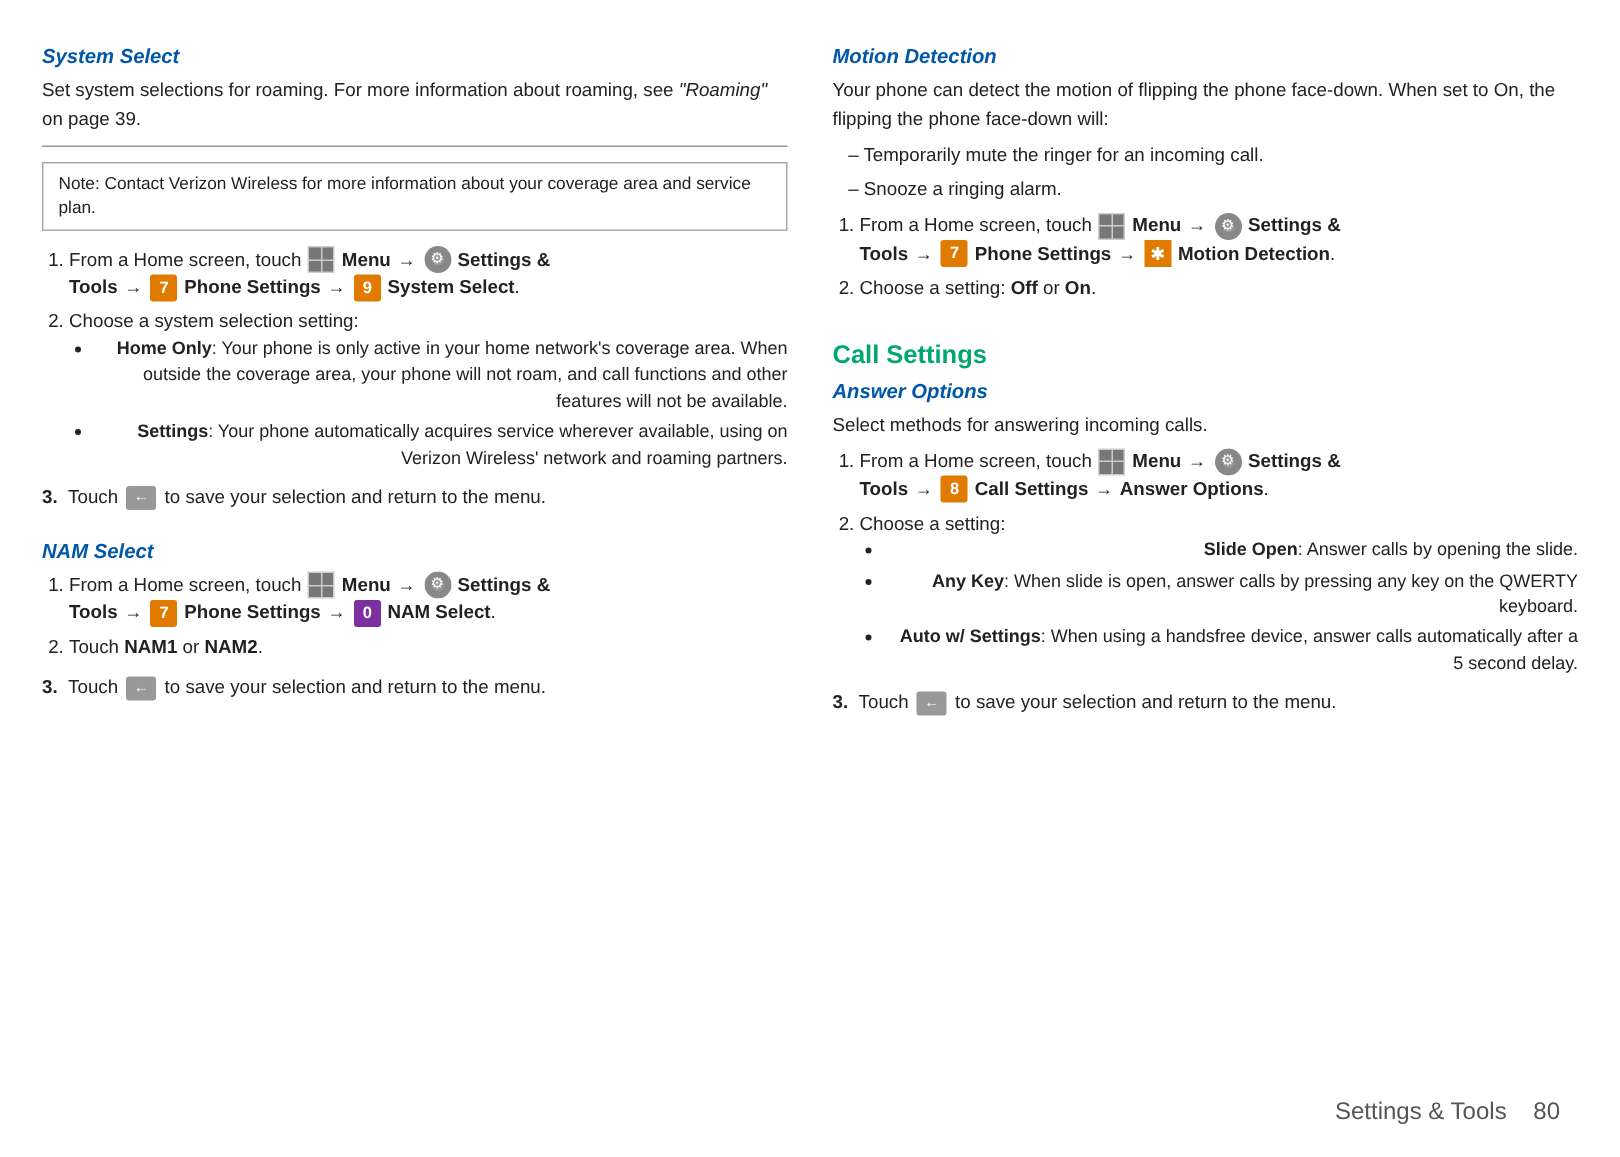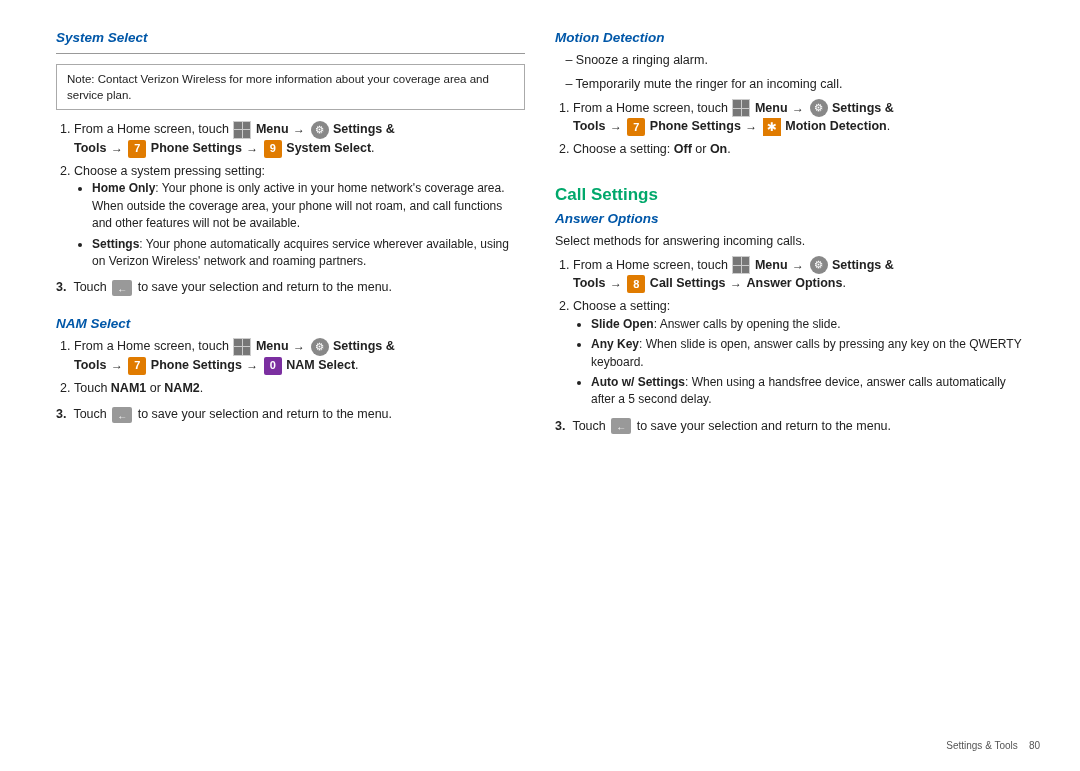--- a/index.html
+++ b/index.html
@@ -9,21 +9,21 @@
       background: #ffffff;
       font-family: Arial, Helvetica, sans-serif;
       font-size: 13px;
       color: #222;
       overflow: hidden;
     }
     .page {
       display: flex;
       width: 1080px;
       height: 771px;
-      padding: 30px 56px;
+      padding: 30px 28px;
       gap: 30px;
     }
     .column {
       flex: 1;
       display: flex;
       flex-direction: column;
       gap: 0;
     }
     .section {
       margin-bottom: 14px;
@@ -67,20 +67,21 @@
     }
     ul {
       margin-left: 18px;
       margin-bottom: 6px;
       list-style-type: disc;
     }
     ul li {
       font-size: 12px;
       line-height: 1.45;
       margin-bottom: 3px;
+      text-align: right;
     }
     .italic { font-style: italic; }
     .icon-num {
       display: inline-flex;
       align-items: center;
       justify-content: center;
       width: 18px;
       height: 18px;
       border-radius: 2px;
       font-size: 11px;
@@ -123,21 +124,21 @@
     }
     .divider-line {
       border: none;
       border-top: 1px solid #999;
       margin: 8px 0 10px 0;
     }
     .page-footer {
       position: absolute;
       bottom: 20px;
       right: 40px;
-      font-size: 10px;
+      font-size: 16px;
       color: #555;
     }
     .grid-icon {
       display: inline-grid;
       grid-template-columns: 1fr 1fr;
       gap: 1px;
       width: 18px;
       height: 18px;
       vertical-align: middle;
       margin: 0 1px;
@@ -166,20 +167,21 @@
   </style>
 </head>
 <body>
 
 <div class="page">
 
   <div class="column">
 
     <div class="section">
       <div class="section-title blue">System Select</div>
+      <p>Set system selections for roaming. For more information about roaming, see <span class="italic">"Roaming"</span> on page 39.</p>
 
       <hr class="divider-line">
 
       <div class="note-box">
         <span><strong>Note:</strong></span>
         <span>Contact Verizon Wireless for more information about your coverage area and service plan.</span>
       </div>
 
       <ol>
         <li>
@@ -196,21 +198,21 @@
           <strong>Settings &amp;</strong><br>
           <strong>Tools</strong>
           <span class="arrow">→</span>
           <span class="icon-num icon-orange">7</span>
           <strong>Phone Settings</strong>
           <span class="arrow">→</span>
           <span class="icon-num icon-orange">9</span>
           <strong>System Select</strong>.
         </li>
         <li>
-          <span>Choose a system pressing setting:</span>
+          <span>Choose a system selection setting:</span>
           <ul>
             <li><strong>Home Only</strong>: Your phone is only active in your home network's coverage area.  When outside the coverage area, your phone will not roam, and call functions and other features will not be available.</li>
             <li><strong>Settings</strong>: Your phone automatically acquires service wherever available, using on Verizon Wireless' network and roaming partners.</li>
           </ul>
         </li>
       </ol>
       <p>
         <strong>3.</strong>&nbsp;&nbsp;Touch
         <span class="back-icon">←</span>
         to save your selection and return to the menu.
@@ -248,22 +250,23 @@
         to save your selection and return to the menu.
       </p>
     </div>
 
   </div>
 
   <div class="column">
 
     <div class="section">
       <div class="section-title blue">Motion Detection</div>
+      <p>Your phone can detect the motion of flipping the phone face-down.  When set to On, the flipping the phone face-down will:</p>
+      <p>&nbsp;&nbsp;&nbsp;– Temporarily mute the ringer for an incoming call.</p>
       <p>&nbsp;&nbsp;&nbsp;– Snooze a ringing alarm.</p>
-      <p>&nbsp;&nbsp;&nbsp;– Temporarily mute the ringer for an incoming call.</p>
       <ol>
         <li>
           From a Home screen, touch
           <span class="grid-icon">
               <span></span>
               <span></span>
               <span></span>
               <span></span>
             </span>
           <strong>Menu</strong>

